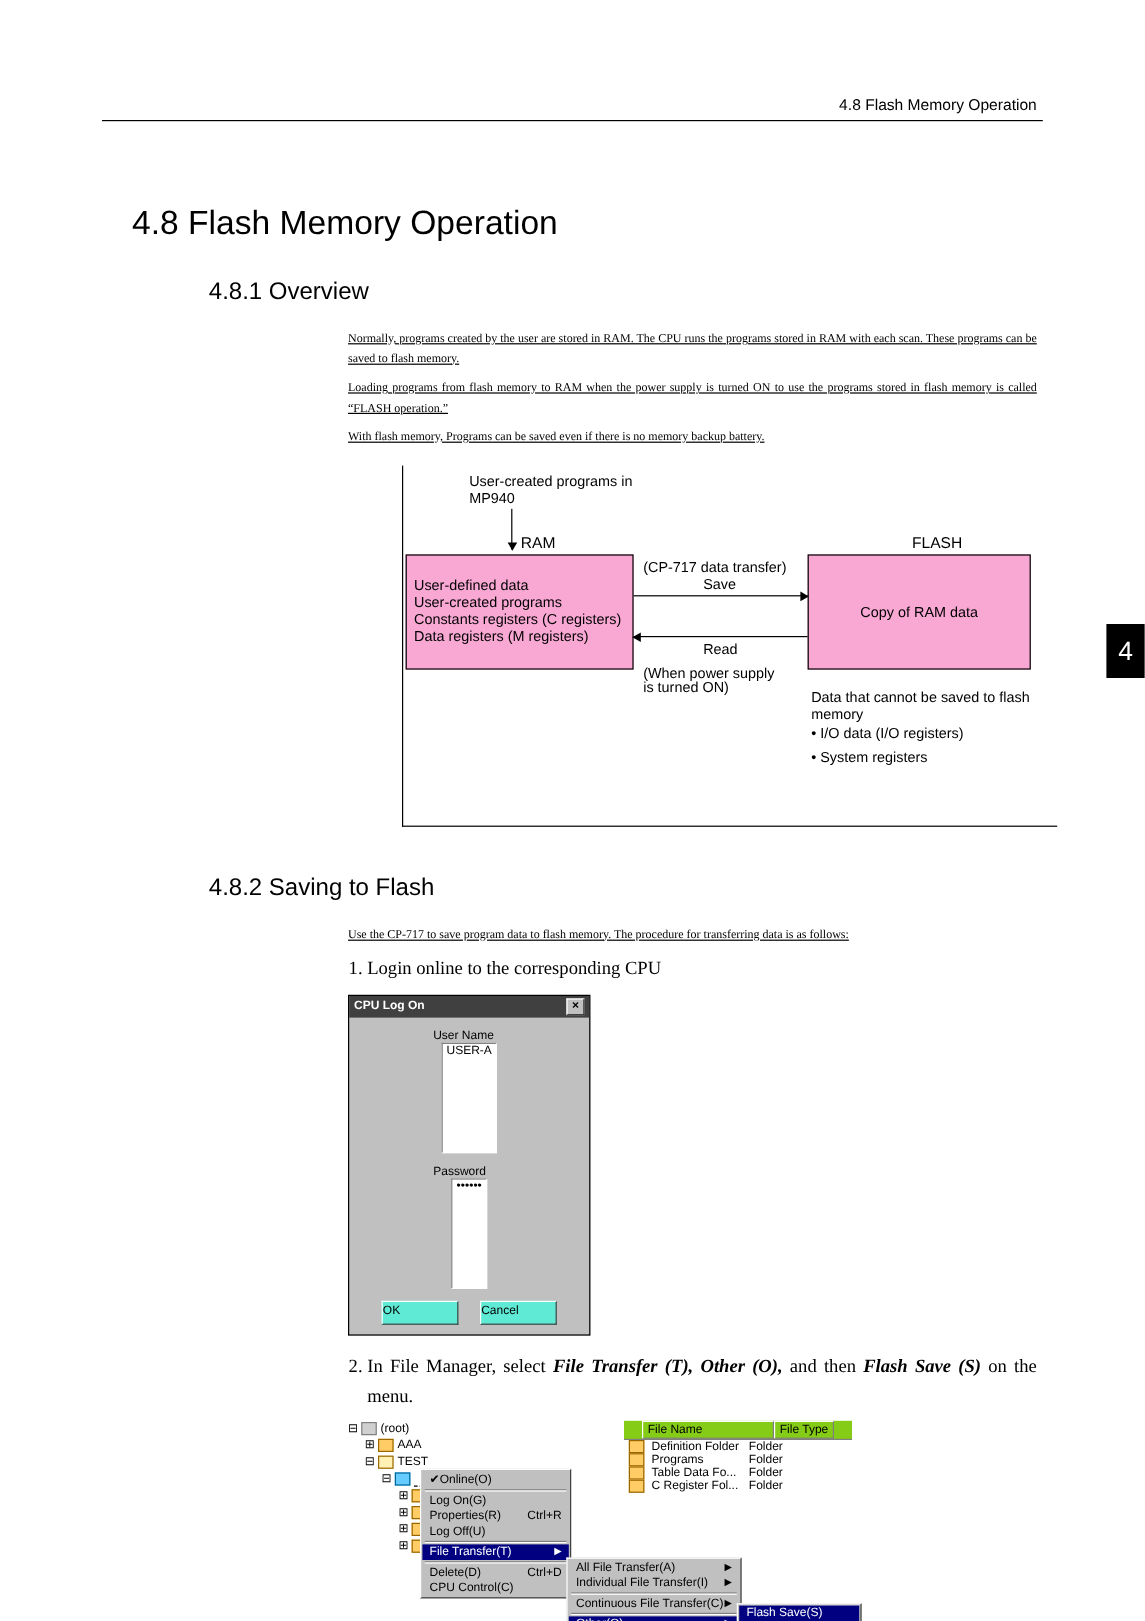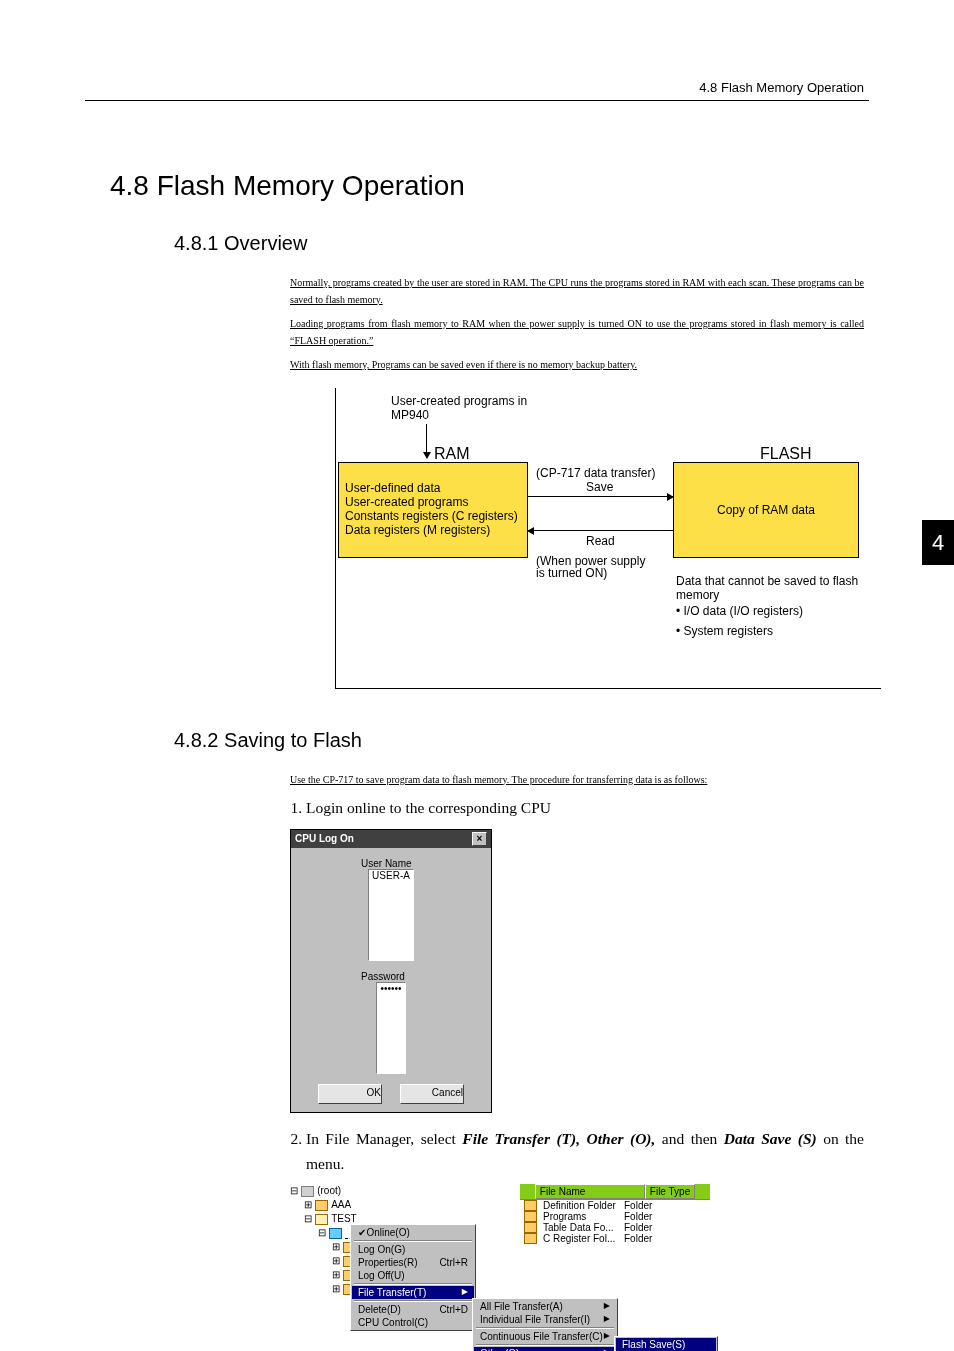--- a/index.html
+++ b/index.html
@@ -80,25 +80,25 @@
     border-bottom: 1px solid #000;
     font-family: Arial, Helvetica, sans-serif;
     font-size: 12px;
   }
   .d-label { position: absolute; }
   .d-box {
     position: absolute;
     border: 1px solid #000;
     box-sizing: border-box;
     padding: 4px 6px;
-    background: #fde047;
+    background: #f9a8d4;
   }
   .d-title {
     position:absolute;
-    font-size: 16px;
+    font-size: 13px;
   }
   .arrow-r, .arrow-l {
     position:absolute;
     height:0;
     border-top:1px solid #000;
   }
   .arrow-r::after{
     content:"";
     position:absolute; right:-1px; top:-4px;
     border-left:7px solid #000;
@@ -162,25 +162,25 @@
   .dlg-row { display:flex; align-items:center; margin-bottom:10px;flex-direction:column; }
   .dlg-lab { width:60px; }
   .dlg-in {
     flex:0 0 90px; height:15px; background:#fff;
     border:1px solid #808080;
     border-right-color:#fff; border-bottom-color:#fff;
     padding:0 3px; font-size:10px;
   }
   .dlg-btns { display:flex; justify-content:center; gap:18px; margin-top:4px;}
   .dlg-btn {
-    width:62px; height:18px; background:#e5e5e5;
+    width:62px; height:18px; background:#5eead4;
     border:1px solid #fff;
     border-right-color:#404040;
     border-bottom-color:#404040;
-    text-align:right; line-height:16px;
+    text-align:left; line-height:16px;
   }
 
   
   .fm {
     margin: 8px 0 0 180px;
     display:flex;
     gap: 30px;
     font-family: "MS Sans Serif", Arial, sans-serif;
     font-size: 10px;
   }
@@ -354,21 +354,21 @@
         </div>
         <div class="dlg-btns">
           <div class="dlg-btn">OK</div>
           <div class="dlg-btn">Cancel</div>
         </div>
       </div>
     </div>
 
     <ol class="steps" start="2" style="margin-top:14px;">
       <li>
-        <span>In File Manager, select </span><b><i>File Transfer (T), Other (O),</i></b><span> and then </span><b><i>Data Save (S)</i></b><span> on the menu.</span>
+        <span>In File Manager, select </span><b><i>File Transfer (T), Other (O),</i></b><span> and then </span><b><i>Flash Save (S)</i></b><span> on the menu.</span>
       </li>
     </ol>
 
     <div class="fm" style="position:relative;">
       <div class="fm-left">
         <div class="tree">
           <div class="tree-row">⊟ <span class="tree-ic drive"></span><span>(root)</span></div>
           <div class="tree-row" style="padding-left:14px;">⊞ <span class="tree-ic"></span><span>AAA</span></div>
           <div class="tree-row" style="padding-left:14px;">⊟ <span class="tree-ic open"></span><span>TEST</span></div>
           <div class="tree-row" style="padding-left:28px;">⊟ <span class="tree-ic cpu"></span><span style="border-bottom:1px dashed #000;">&nbsp;&nbsp;&nbsp;&nbsp;&nbsp;&nbsp;</span></div>

